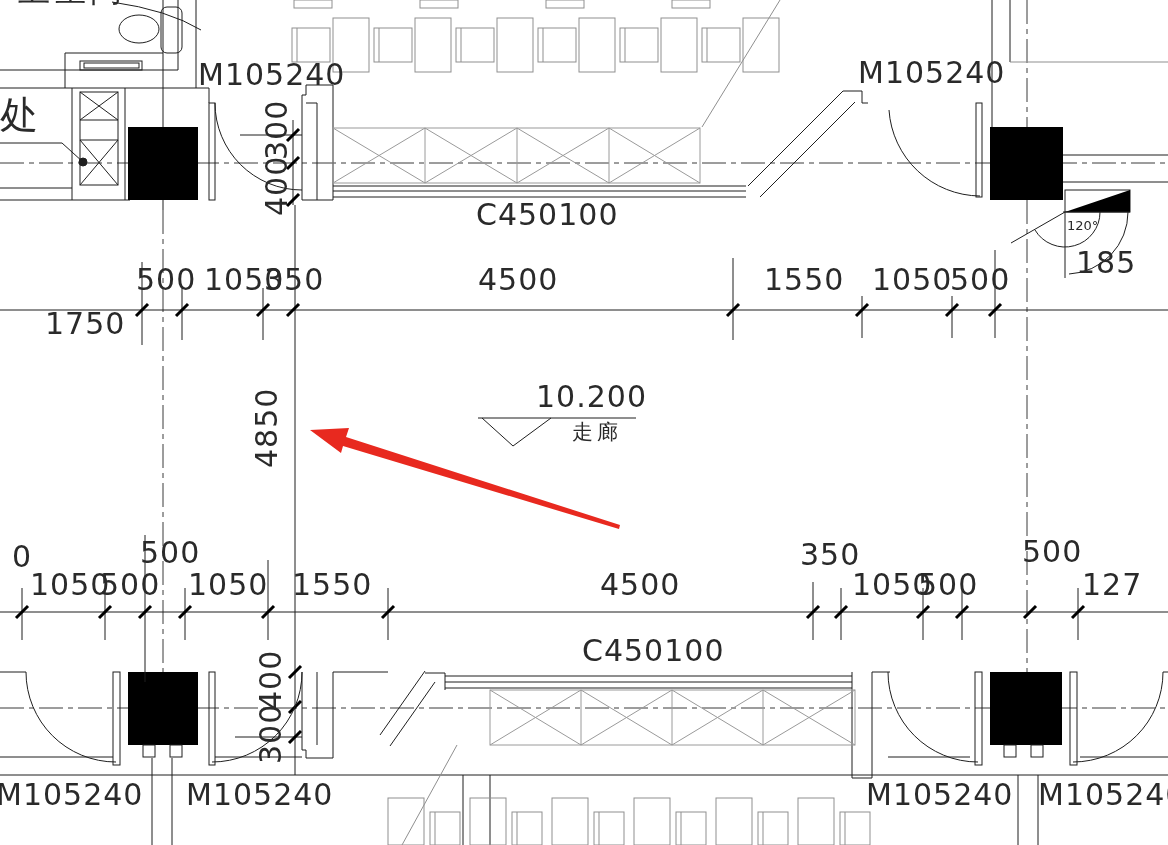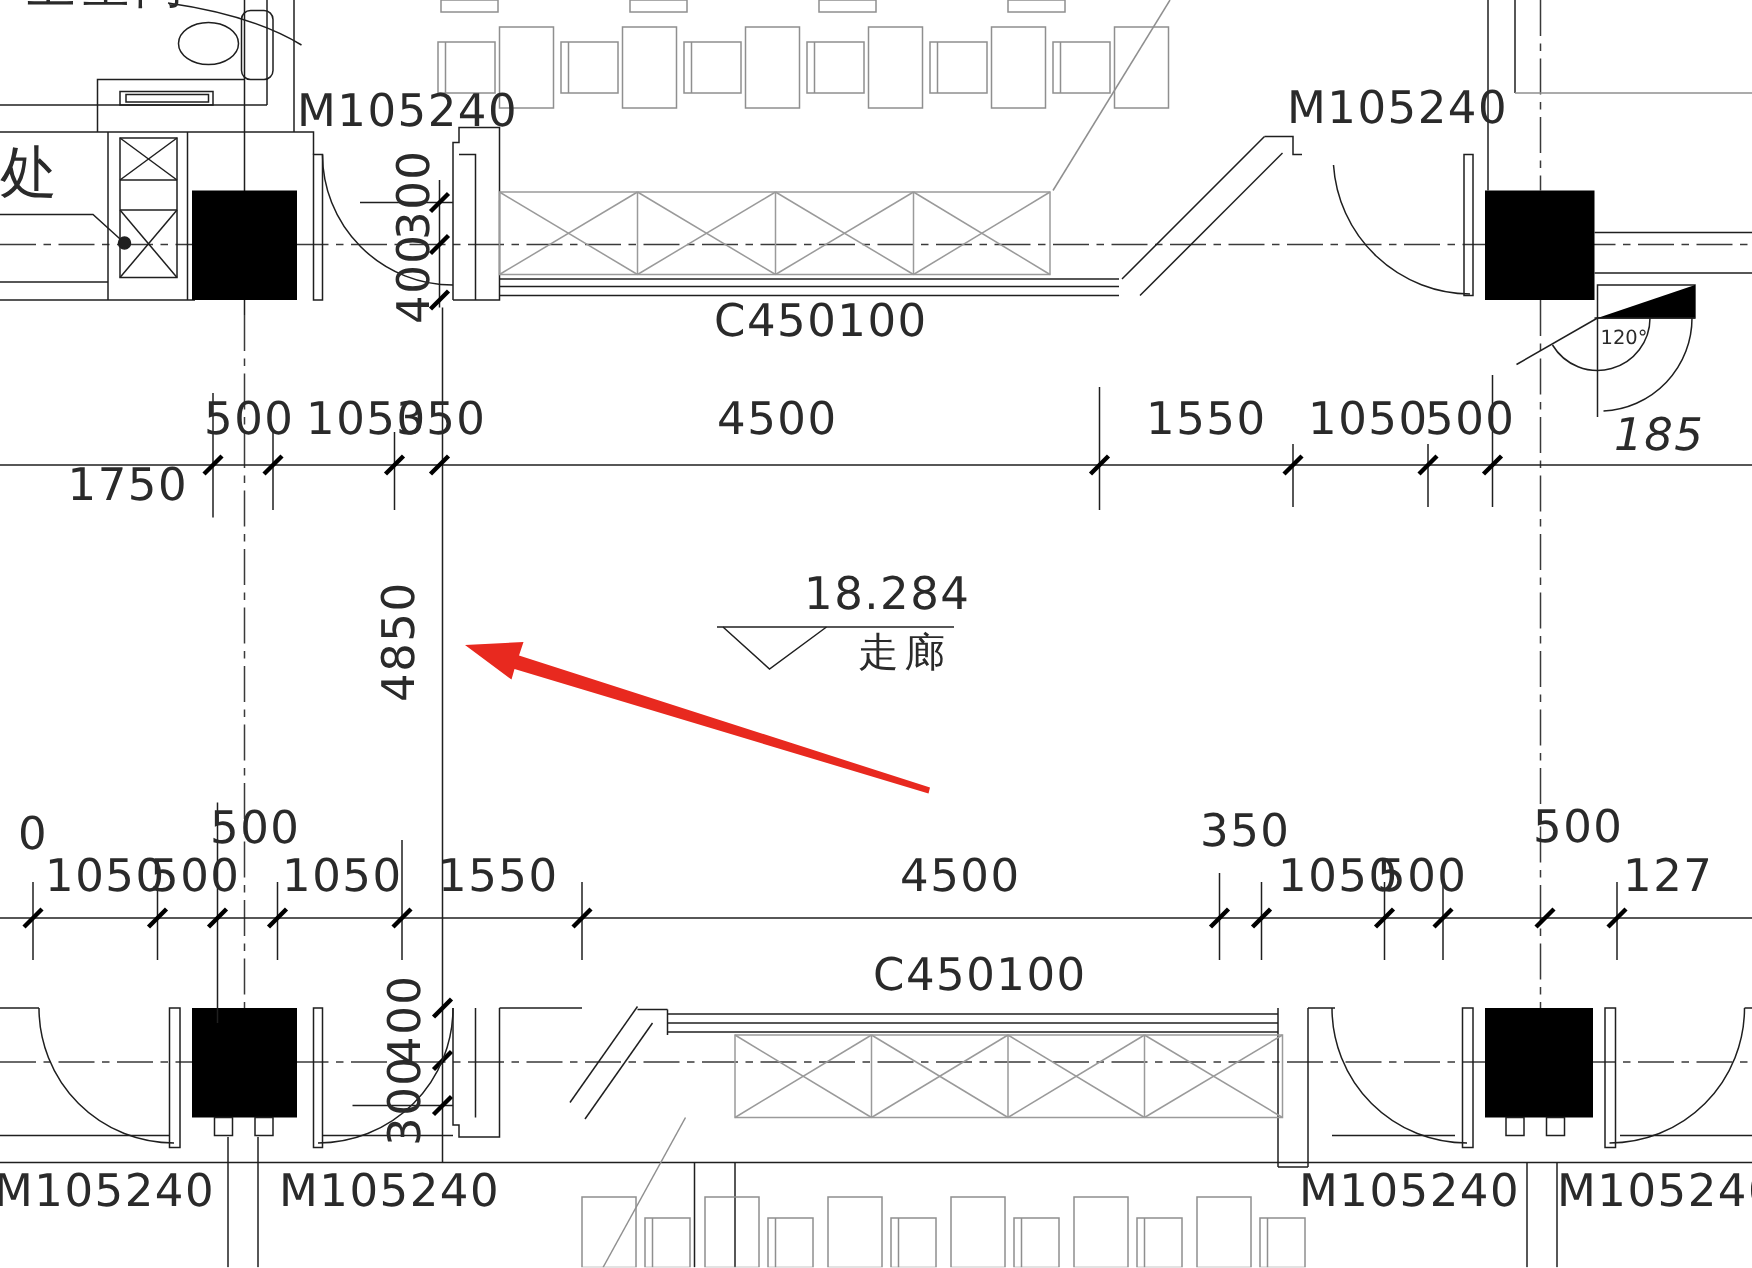--- a/index.html
+++ b/index.html
@@ -313,28 +313,28 @@
   <div class="lbl" style="left:476px;top:200px;">C450100</div>
 
   <div class="lbl" style="left:45px;top:265px;margin-top:44px;">1750</div>
   <div class="lbl" style="left:136px;top:265px;">500</div>
   <div class="lbl" style="left:204px;top:265px;">1050</div>
   <div class="lbl" style="left:264px;top:265px;">350</div>
   <div class="lbl" style="left:478px;top:265px;">4500</div>
   <div class="lbl" style="left:764px;top:265px;">1550</div>
   <div class="lbl" style="left:872px;top:265px;">1050</div>
   <div class="lbl" style="left:950px;top:265px;">500</div>
-  <div class="lbl" style="left:1076px;top:276px;font-style:italic;">185</div>
+  <div class="lbl" style="left:1076px;top:248px;">185</div>
 
   <div class="lbl v" style="left:262px;top:160px;">300</div>
   <div class="lbl v" style="left:262px;top:216px;">400</div>
 
   <div class="lbl v" style="left:252px;top:468px;">4850</div>
-  <div class="lbl" style="left:536px;top:382px;">18.284</div>
-  <div class="lbl cjk" style="left:572px;top:422px;font-size:27px;">走廊</div>
+  <div class="lbl" style="left:536px;top:382px;">10.200</div>
+  <div class="lbl cjk" style="left:572px;top:422px;font-size:21px;">走廊</div>
   <div class="lbl small" style="left:1067px;top:219px;">120°</div>
 
   <div class="lbl" style="left:12px;top:542px;">0</div>
   <div class="lbl" style="left:30px;top:570px;">1050</div>
   <div class="lbl" style="left:100px;top:570px;">500</div>
   <div class="lbl" style="left:188px;top:570px;">1050</div>
   <div class="lbl" style="left:292px;top:570px;">1550</div>
   <div class="lbl" style="left:600px;top:570px;">4500</div>
   <div class="lbl" style="left:852px;top:570px;">1050</div>
   <div class="lbl" style="left:918px;top:570px;">500</div>

